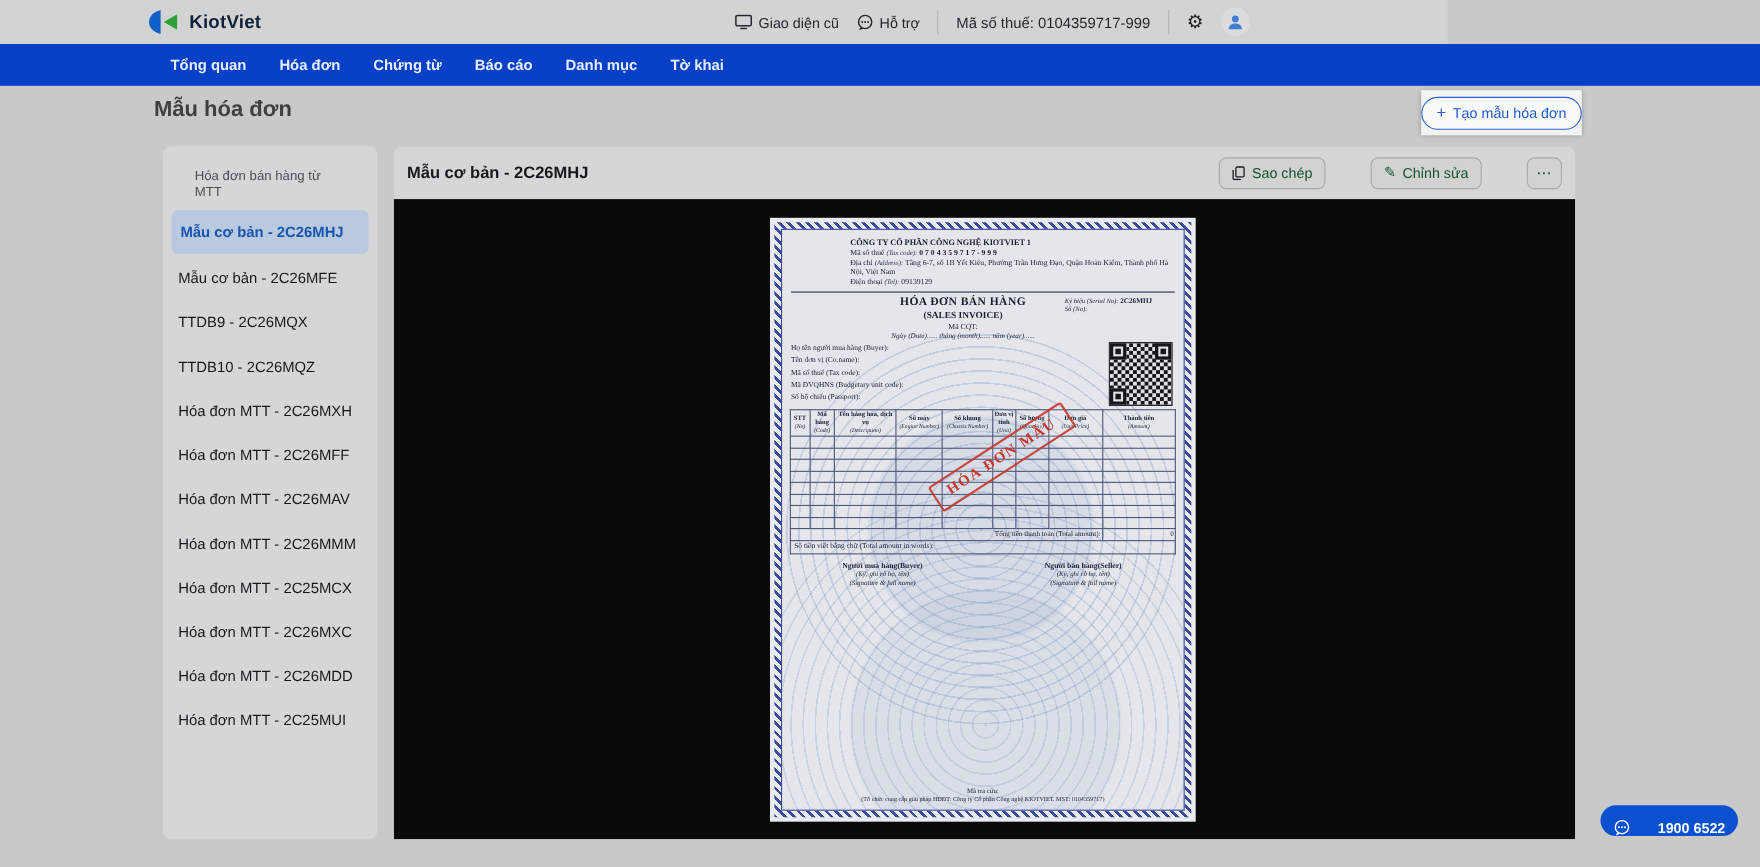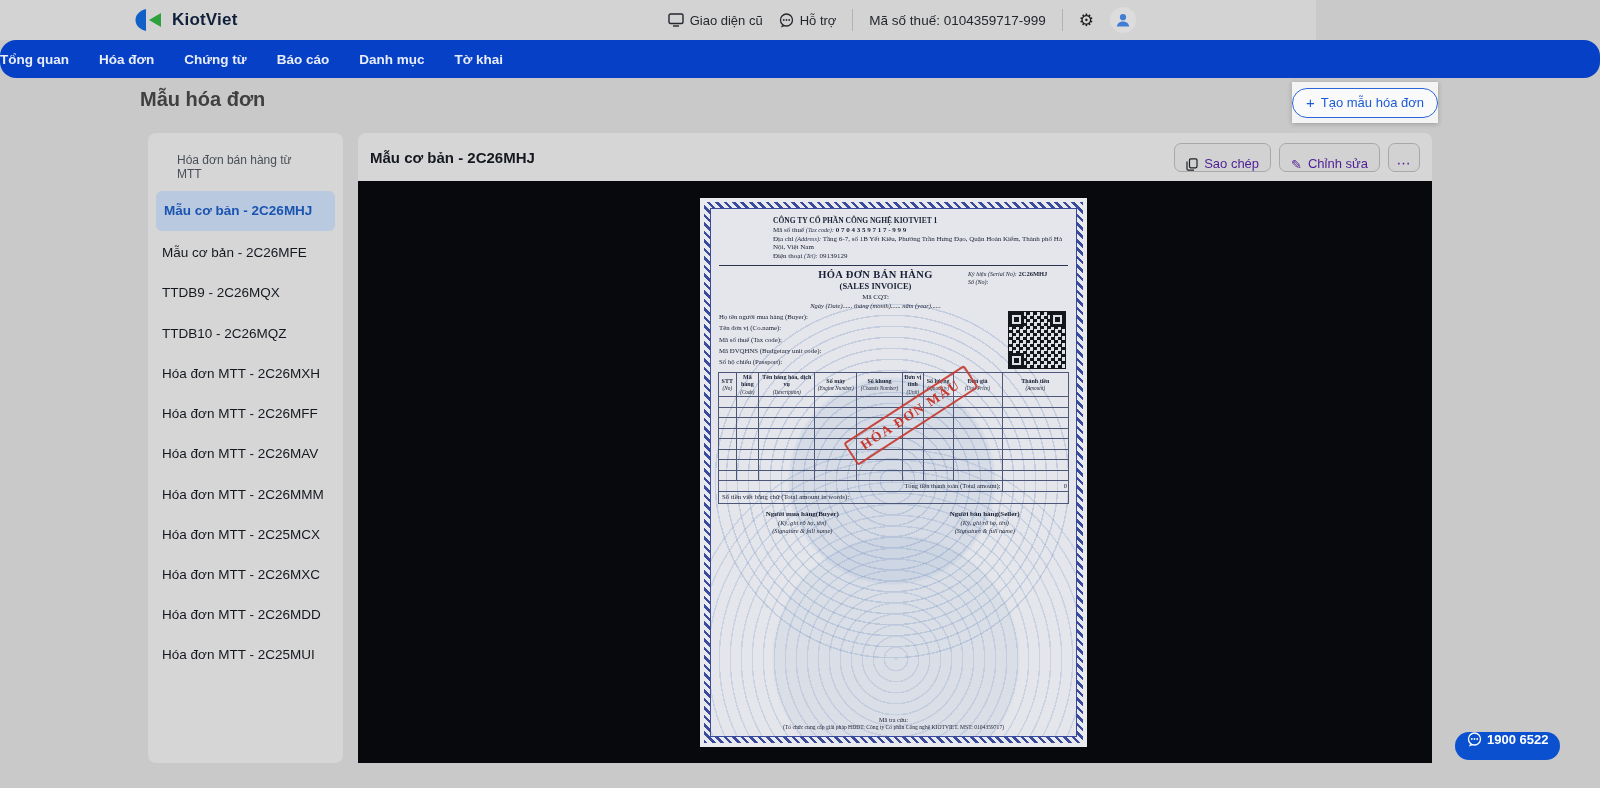--- a/index.html
+++ b/index.html
@@ -15,40 +15,40 @@
   .brand{position:absolute;left:135px;top:0;height:40px;display:flex;align-items:center;gap:7px;}
   .brand-name{font-size:17px;font-weight:bold;color:#10203a;letter-spacing:.2px;}
   .topbar-right{position:absolute;right:180px;top:0;height:40px;display:flex;align-items:center;gap:16px;}
   .top-link{display:flex;align-items:center;gap:6px;font-size:13px;color:#23272e;cursor:pointer;}
   .top-divider{width:1px;height:22px;background:#b2b2b2;}
   .mst{font-size:13.5px;color:#23272e;}
   .gear{font-family:"DejaVu Sans",sans-serif;font-size:17px;color:#1d1d1d;cursor:pointer;line-height:1;}
   .avatar{width:26px;height:26px;border-radius:50%;background:#dcdcdc;display:flex;align-items:center;justify-content:center;cursor:pointer;}
 
   
-  .navbar{position:absolute;left:0;top:40px;width:1600px;height:38px;background:var(--nav-blue);display:flex;align-items:center;gap:30px;border-radius:16px;}
+  .navbar{position:absolute;left:0;top:40px;width:1600px;height:38px;background:var(--nav-blue);display:flex;align-items:center;gap:30px;padding-left:155px;}
   .nav-item{font-size:13.5px;font-weight:bold;color:#e8edf9;cursor:pointer;white-space:nowrap;}
 
   
   .page-title{position:absolute;left:140px;top:88px;font-size:20px;font-weight:bold;color:#404040;}
   .tour-box{position:absolute;left:1292px;top:82px;width:146px;height:41px;background:#f4f4f4;box-shadow:0 1px 5px rgba(0,0,0,.22);display:flex;align-items:center;justify-content:center;}
   .create-btn{height:30px;padding:0 13px;border:1px solid #2a65d9;border-radius:15px;background:#fafafa;color:var(--accent-blue);font-size:13px;display:flex;align-items:center;gap:6px;cursor:pointer;white-space:nowrap;}
   .create-btn .plus{font-size:15px;line-height:1;}
 
   
   .sidebar{position:absolute;left:148px;top:133px;width:195px;height:630px;background:#d6d6d6;border-radius:8px;overflow:hidden;}
   .sidebar-label{margin:20px 29px 10px;font-size:12px;color:#4a4f57;}
   .side-item{padding:11px 14px;font-size:13.5px;color:#15191f;cursor:pointer;line-height:1.35;}
   .side-item.selected{margin:0 8px 2px;padding:11px 8px;background:#b9c9df;border-radius:6px;color:#1a54b0;font-weight:bold;}
 
   
   .panel{position:absolute;left:358px;top:133px;width:1074px;height:630px;border-radius:8px 8px 0 0;overflow:hidden;display:flex;flex-direction:column;}
   .panel-header{height:48px;background:#d6d6d6;display:flex;align-items:center;padding:0 12px;gap:8px;flex:0 0 auto;}
   .panel-title{font-size:15px;font-weight:bold;color:#15191f;margin-right:auto;}
-  .hbtn{height:29px;padding:0 11px;border:1px solid #a8a8a8;border-radius:7px;background:#d2d2d2;font-size:13px;color:#4c1d95;display:flex;align-items:flex-end;gap:6px;cursor:pointer;white-space:nowrap;}
+  .hbtn{height:29px;padding:0 11px;border:1px solid #a8a8a8;border-radius:7px;background:#d2d2d2;font-size:13px;color:#14532d;display:flex;align-items:center;gap:6px;cursor:pointer;white-space:nowrap;margin-left:33px;}
   .hbtn .glyph{font-family:"DejaVu Sans",sans-serif;font-size:13px;line-height:1;}
   .more-btn{width:32px;justify-content:center;padding:0;font-size:14px;letter-spacing:1px;}
   .preview{flex:1;background:#07090c;position:relative;}
 
   
   .invoice{position:absolute;left:342px;top:17px;width:387px;height:549px;background:#e9eaee;padding:4px;}
   .inv-border{height:100%;background:repeating-linear-gradient(45deg,var(--inv-navy) 0 2.5px,#e9eaee 2.5px 6px);padding:6px;}
   .inv-inner{height:100%;background:var(--paper);border:1px solid var(--inv-navy);position:relative;overflow:hidden;display:flex;flex-direction:column;font-family:"Liberation Serif","DejaVu Serif",serif;color:#181f33;font-size:7px;line-height:1.25;}
   .ring{position:absolute;border-radius:50%;pointer-events:none;
     background:radial-gradient(circle,rgba(100,135,185,.10) 0 40%,rgba(0,0,0,0) 41%),repeating-radial-gradient(circle,rgba(100,135,185,.25) 0 1.5px,rgba(0,0,0,0) 1.5px 11px);}
@@ -84,21 +84,21 @@
   .signs{display:flex;margin-top:6px;}
   .sign{flex:1;text-align:center;}
   .sign .s1{font-size:7px;font-weight:bold;}
   .sign .s2,.sign .s3{font-size:6.3px;font-style:italic;}
   .inv-footer{margin-top:auto;text-align:center;padding-bottom:5px;}
   .inv-footer .f1{font-size:6.2px;}
   .inv-footer .f2{font-size:5.6px;}
   .stamp{position:absolute;left:128px;top:193px;z-index:3;transform:rotate(-33deg);border:2.5px solid rgba(200,55,45,.9);border-radius:3px;color:var(--stamp-red);font-weight:bold;font-size:13.5px;letter-spacing:1.5px;padding:3px 12px;white-space:nowrap;background:rgba(255,255,255,.06);}
 
   
-  .chat-btn{position:absolute;left:1455px;top:732px;height:28px;padding:0 12px;border-radius:14px;background:var(--chat-blue);color:#fff;font-size:13px;font-weight:bold;display:flex;align-items:flex-start;gap:5px;cursor:pointer;}
+  .chat-btn{position:absolute;left:1455px;top:732px;height:28px;padding:0 12px;border-radius:14px;background:var(--chat-blue);color:#fff;font-size:13px;font-weight:bold;display:flex;align-items:flex-end;gap:25px;cursor:pointer;}
 
   svg{display:block;}
 </style>
 </head>
 <body>
 
 <div class="topbar">
   <div class="brand">
     <svg width="30" height="24" viewBox="0 0 30 24">
       <path d="M11,1 C4,3 0.5,7 0.5,12 C0.5,17 4,21 11,23 Z" fill="#1160c8"></path>

